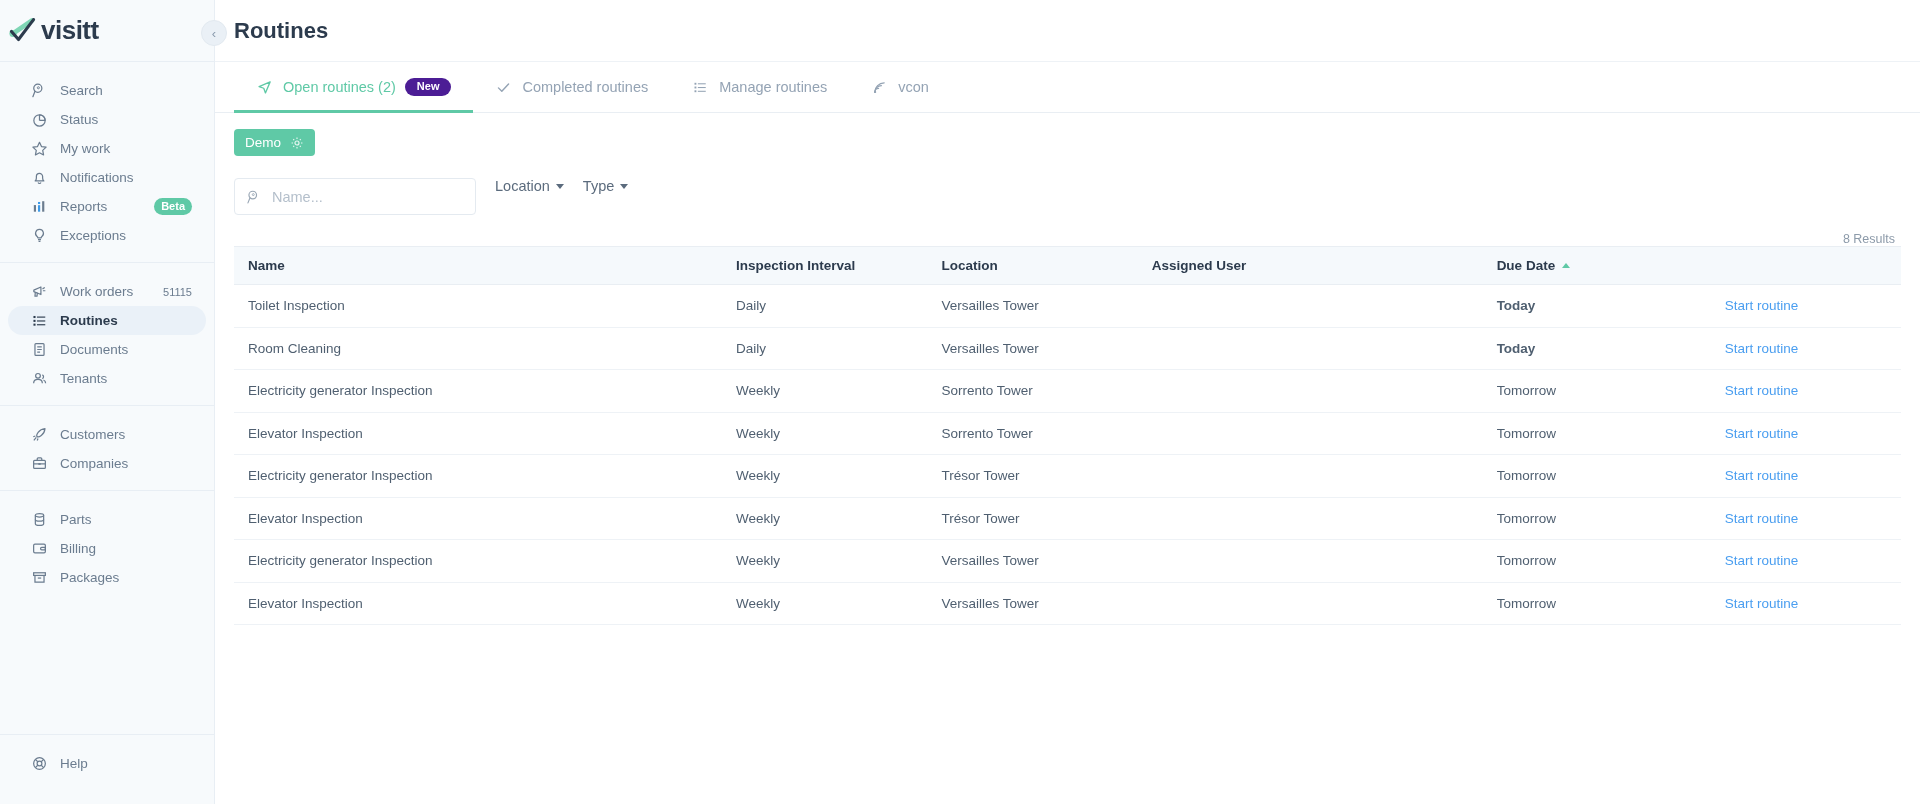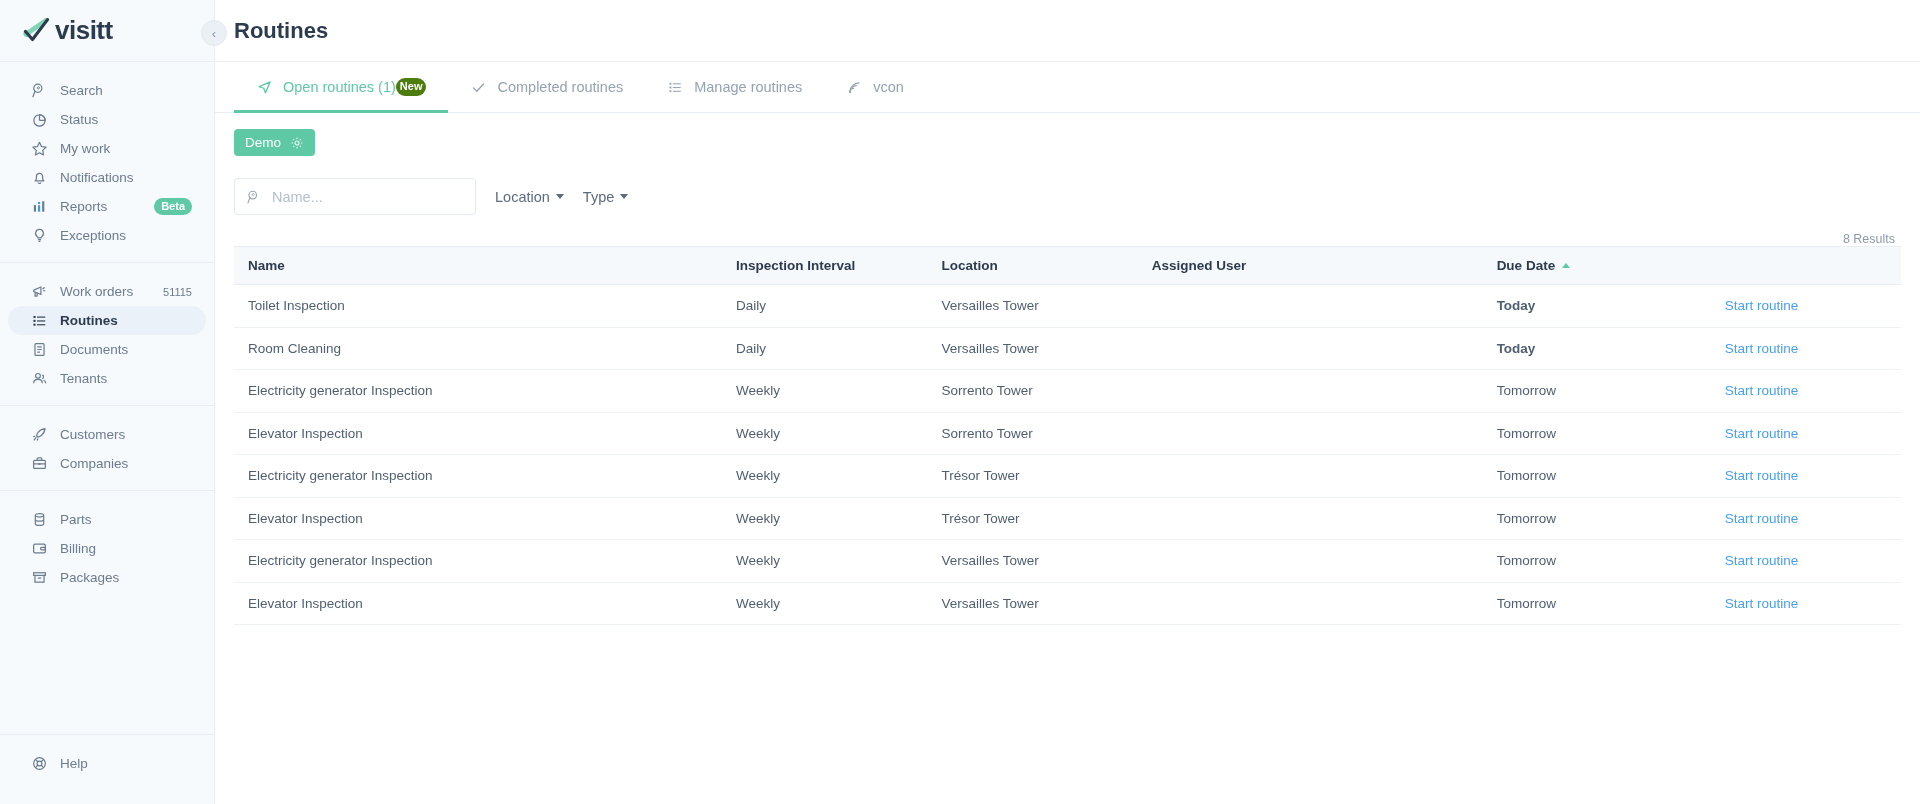--- a/index.html
+++ b/index.html
@@ -16,21 +16,21 @@
     width: 215px; height: 804px;
     background: #f7fafc;
     border-right: 1px solid #e8eef4;
     display: flex; flex-direction: column;
     position: relative;
     flex: 0 0 215px;
   }
   .logo-area {
     height: 62px;
     display: flex; align-items: center;
-    padding-left: 22px;
+    padding-left: 8px;
     border-bottom: 1px solid #e8eef4;
   }
   .logo-mark { width: 30px; height: 26px; margin-right: 3px; flex: 0 0 30px; }
   .logo-text {
     font-size: 26px; font-weight: bold; color: #2c3b4d;
     letter-spacing: -0.5px;
   }
   .collapse-btn {
     position: absolute; right: -13px; top: 20px;
     width: 26px; height: 26px; border-radius: 50%;
@@ -106,38 +106,39 @@
     margin-right: 11px;
     display: flex; align-items: center; justify-content: center;
   }
   .tab.active { color: #5fc9a6; }
   .tab.active::after {
     content: ""; position: absolute;
     left: 0; right: 0; bottom: -1px; height: 3px;
     background: #5fc9a6;
   }
   .tab-badge {
+    margin-left: 9px;
     font-size: 11px; font-weight: bold; color: #fff;
-    background: #4d7c0f; border-radius: 9px;
-    padding: 2px 4px; line-height: 1.2;
+    background: #4c1d95; border-radius: 9px;
+    padding: 2px 12px; line-height: 1.2;
   }
 
   .content { flex: 1 1 auto; padding: 16px 19px 0 19px; overflow: hidden; }
 
   .demo-btn {
     display: inline-flex; align-items: center;
     background: #5fc9a6; color: #ffffff;
     border: none; border-radius: 4px;
     height: 27px; padding: 0 11px;
     font-size: 13.5px; cursor: pointer;
   }
   .demo-btn .gear { margin-left: 9px; display: flex; align-items: center; opacity: .85; }
 
   .filter-row {
-    display: flex; align-items: center;
+    display: flex; align-items: flex-start;
     margin-top: 22px;
   }
   .search-box {
     width: 242px; height: 37px;
     border: 1px solid #e4eaf0; border-radius: 4px;
     display: flex; align-items: center;
     padding: 0 10px; background: #fff;
   }
   .search-box .s-icon { width: 17px; height: 17px; margin-right: 10px; flex: 0 0 17px; display:flex; align-items:center; justify-content:center;}
   .search-box input {
@@ -406,21 +407,21 @@
       <h1 class="page-title">Routines</h1>
     </div>
 
     <nav class="tabs">
       <div class="tab active">
         <span class="tab-icon">
           <svg viewBox="0 0 16 16" width="15" height="15" fill="none" stroke="currentColor" stroke-width="1.4" stroke-linejoin="round">
             <path d="M14 2 L2.2 7 L7.2 8.8 L9 13.8 Z"></path>
           </svg>
         </span>
-        <span>Open routines (1)</span>
+        <span>Open routines (2)</span>
         <span class="tab-badge">New</span>
       </div>
       <div class="tab">
         <span class="tab-icon">
           <svg viewBox="0 0 16 16" width="15" height="15" fill="none" stroke="currentColor" stroke-width="1.5" stroke-linecap="round" stroke-linejoin="round">
             <path d="M2.6 8.4 L6.2 12 L13.4 4.2"></path>
           </svg>
         </span>
         <span>Completed routines</span>
       </div>

